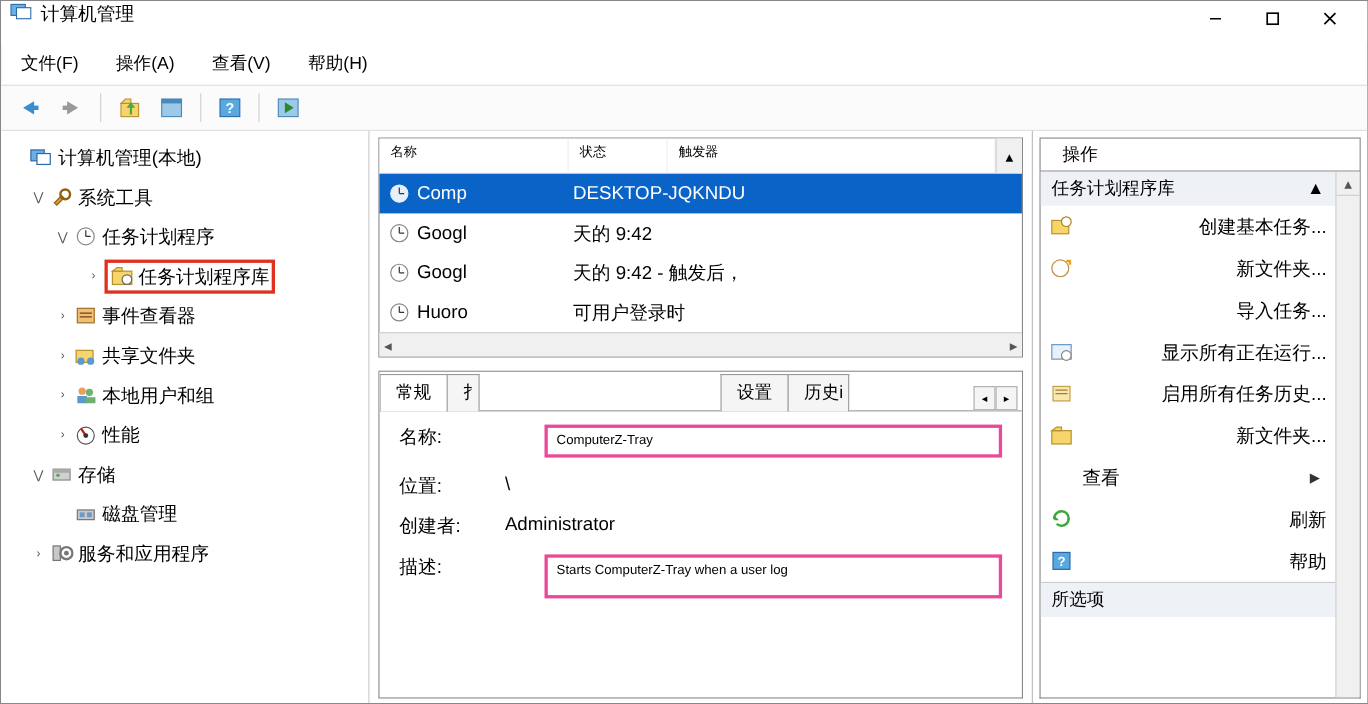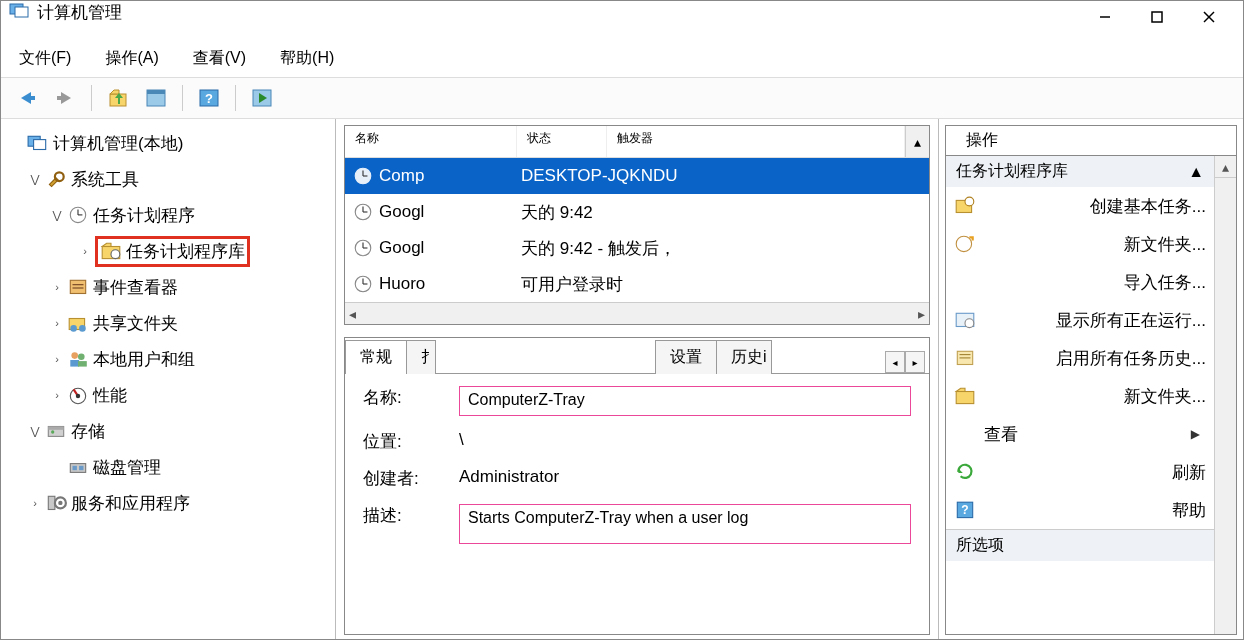--- a/index.html
+++ b/index.html
@@ -62,21 +62,21 @@
 
 .detail-box { border: 1px solid #888; position: relative; flex: 1; overflow: hidden; }
 .tabs { display: flex; border-bottom: 1px solid #999; background: #fff; height: 36px; align-items: flex-end; }
 .tabs .tab { padding: 6px 14px; font-size: 16px; border: 1px solid #999; border-bottom: none; margin-right: -1px; background: #f5f5f5; position: relative; top: 1px; white-space: nowrap; overflow: hidden; }
 .tabs .tab.active { background: #fff; z-index: 1; }
 .tabs .tabnav { display: flex; margin-left: auto; margin-right: 4px; }
 .tabs .tabnav .tn { width: 20px; height: 22px; border: 1px solid #aaa; display: flex; align-items: center; justify-content: center; font-size: 10px; background: #f5f5f5; }
 .detail-body { padding: 12px 18px; font-size: 17px; }
 .detail-body .frow { display: flex; margin-bottom: 14px; align-items: flex-start; }
 .detail-body .flabel { width: 96px; }
-.detail-body .fval-box { border: 1px solid #ec4899; padding: 4px 8px; min-height: 30px; flex: 1; font-size: 16px; }
+.detail-body .fval-box { border: 3px solid #ec4899; padding: 4px 8px; min-height: 30px; flex: 1; font-size: 12px; margin-left: 36px; }
 
 
 .actions-pane { width: 305px; border-left: 1px solid #bbb; display: flex; flex-direction: column; background: #fff; }
 .actions-head { border: 1px solid #888; margin: 6px 6px 0 6px; padding: 4px 20px; font-size: 16px; background: #fff; }
 .actions-body { border: 1px solid #888; border-top: none; margin: 0 6px 6px 6px; flex: 1; overflow: hidden; position: relative; }
 .actions-scroll { position: absolute; right: 0; top: 0; bottom: 0; width: 22px; background: #f0f0f0; border-left: 1px solid #ccc; }
 .actions-scroll .sbtn { height: 22px; display: flex; align-items: center; justify-content: center; color: #555; border-bottom: 1px solid #ccc; }
 .actions-section-head { background: #eef2f7; padding: 5px 10px; font-size: 16px; display: flex; justify-content: space-between; align-items: center; margin-right: 22px; }
 .actions-item { display: flex; align-items: center; height: 38px; padding: 0 8px; font-size: 17px; margin-right: 22px; justify-content: space-between; }
 .actions-item .aicon { width: 22px; height: 20px; margin-right: 10px; }

